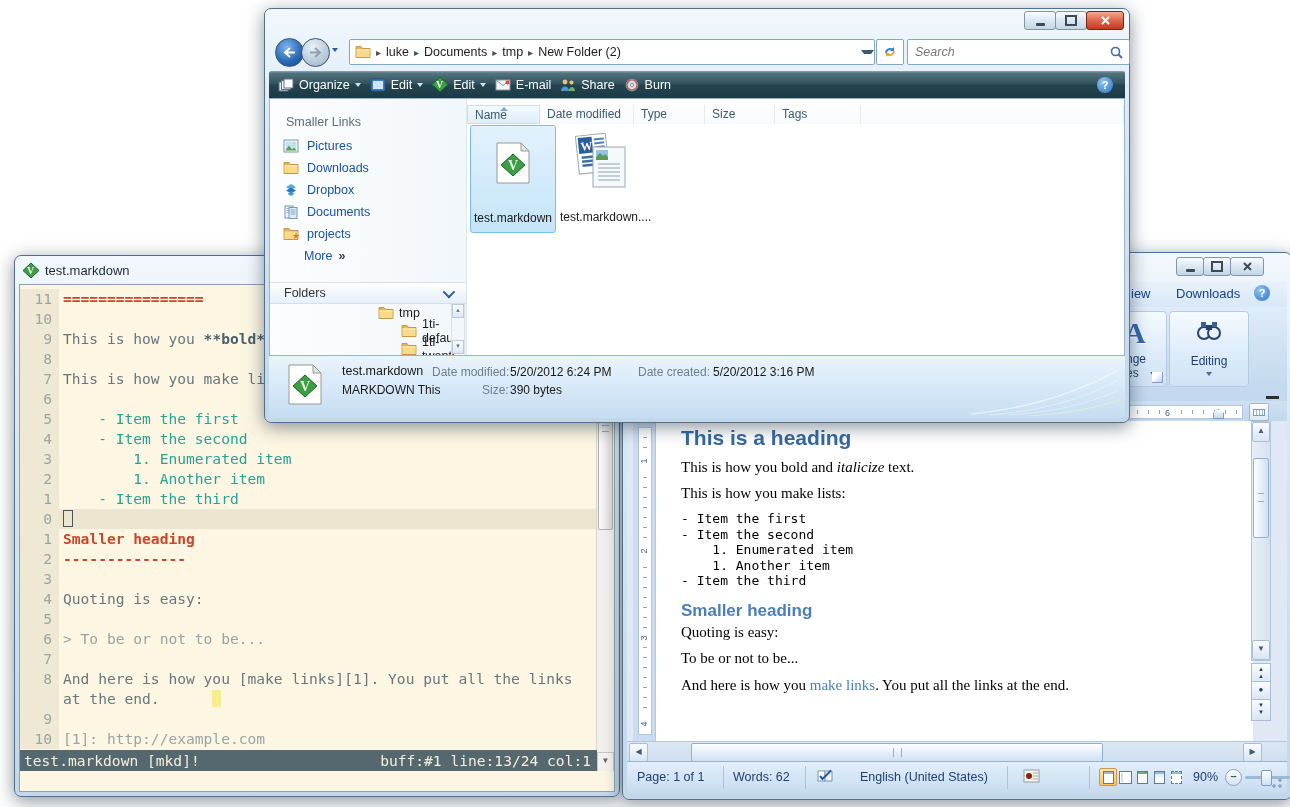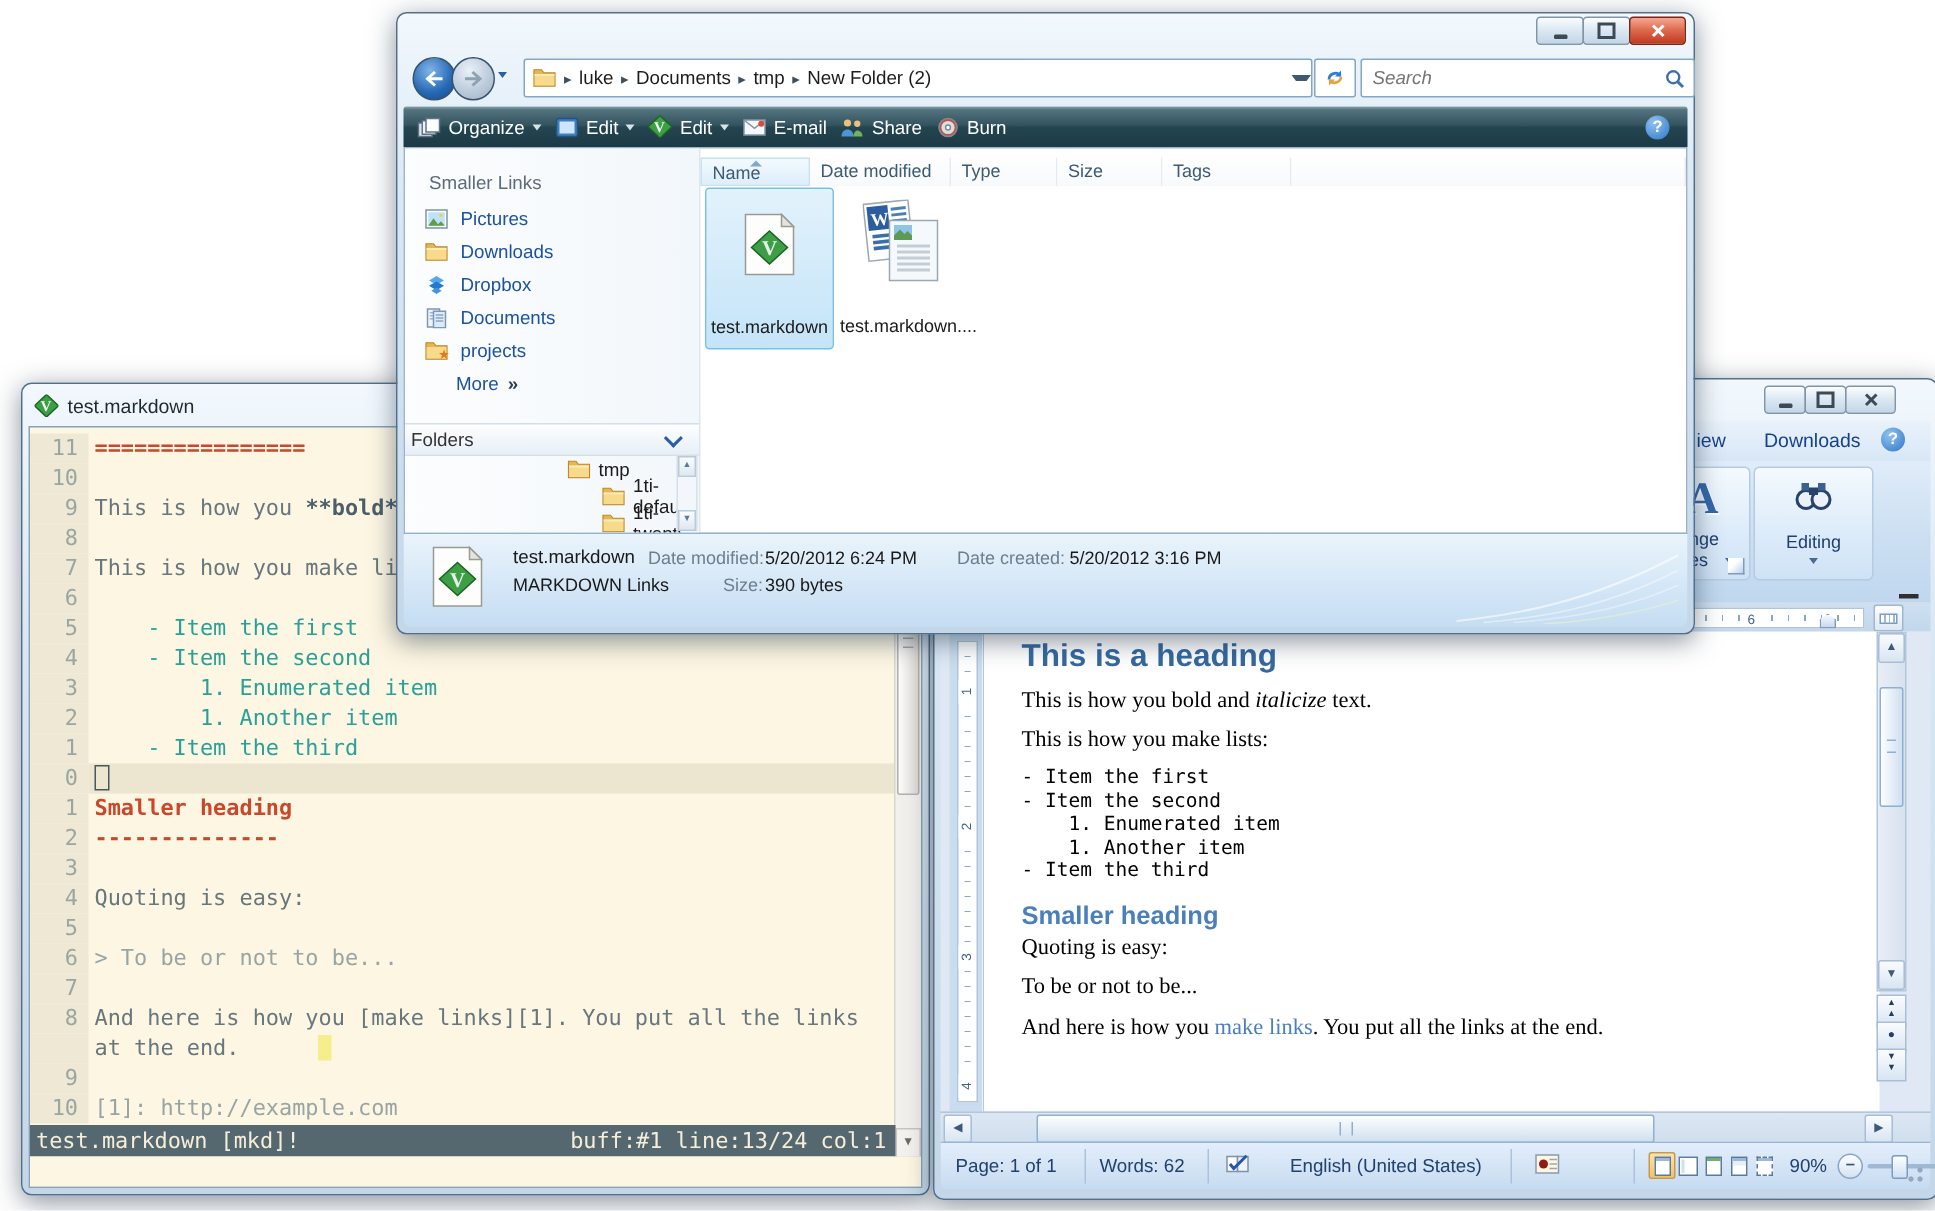--- a/index.html
+++ b/index.html
@@ -186,21 +186,21 @@
                background:linear-gradient(90deg,#fcfdfe,#f2f7fb)}
   #fav-title{position:absolute;left:16px;top:16px;font-size:12.5px;color:#5c6c7a}
   #fav-links{position:absolute;left:0;top:36px;right:0}
   .fav-item{display:flex;align-items:center;height:22px;padding-left:13px;font-size:12.5px;color:#1c52a1}
   .fav-item .icon{margin-right:8px}
   #more-link{padding-left:34px}
   #more-link .chev{color:#2c3e50;font-weight:bold;margin-left:6px}
   #folders-bar{position:absolute;left:0;right:0;top:183px;height:20px;
                background:linear-gradient(180deg,#fdfeff,#e7eff7);border-top:1px solid #d4dfe9;
                border-bottom:1px solid #d4dfe9;display:flex;align-items:center;
-               font-size:12.5px;color:#333;padding-left:4px}
+               font-size:12.5px;color:#333;padding-left:14px}
   #folders-chevron{position:absolute;right:14px;top:6px;width:7px;height:7px;border-right:2px solid #2b5fa5;
                border-bottom:2px solid #2b5fa5;transform:rotate(45deg) translateY(-2px)}
   #folder-tree{position:absolute;left:0;right:12px;top:205px;bottom:0;overflow:hidden}
   .tree-row{display:flex;align-items:center;height:18px;font-size:12.5px;color:#1c1c1c}
   .tree-row .icon{margin-right:5px}
   #tree-scroll{position:absolute;right:1px;top:204px;bottom:1px;width:12px;background:#f3f6fa;
                border:1px solid #d5dfe9}
   .mini-btn{position:absolute;left:0;right:0;height:12px;background:linear-gradient(180deg,#fbfdfe,#dde8f2);
             border:1px solid #b9cad9;color:#5c7b9a;font-size:6px;text-align:center;line-height:11px}
   #exp-filepane{flex:1;position:relative}
@@ -680,21 +680,21 @@
   <div id="exp-details">
     <span class="icon det" style="left:18px;top:8px" id="det-icon">
         <svg width="36" height="41" viewBox="0 0 36 41">
           <path d="M2 1h24l8 8v31H2z" fill="#fdfdfb" stroke="#9a9a94"></path>
           <path d="M26 1l8 8h-8z" fill="#e4e4de" stroke="#9a9a94"></path>
           <path d="M18 11 30 22 18 33 6 22z" fill="#3c9e45" stroke="#1c6424"></path>
           <text x="13" y="27" font-size="14" font-weight="bold" fill="#e9efe8" font-family="serif">V</text>
         </svg>
       </span>
     <span class="det" style="left:73px;top:8px;font-size:12.5px">test.markdown</span>
-    <span class="det" style="left:73px;top:27px">MARKDOWN Links</span>
+    <span class="det" style="left:73px;top:27px">MARKDOWN This</span>
     <span class="det det-label" style="left:163px;top:9px">Date modified:</span>
     <span class="det" style="left:241px;top:9px">5/20/2012 6:24 PM</span>
     <span class="det det-label" style="left:213px;top:27px">Size:</span>
     <span class="det" style="left:241px;top:27px">390 bytes</span>
     <span class="det det-label" style="left:369px;top:9px">Date created:</span>
     <span class="det" style="left:444px;top:9px">5/20/2012 3:16 PM</span>
     <svg id="det-swirl" width="150" height="50">
       <path d="M150 4 C 90 36, 40 44, 2 48" fill="none" stroke="#ffffff" stroke-width="1.4" opacity=".8"></path>
       <path d="M150 14 C 100 40, 55 46, 20 49" fill="none" stroke="#ffffff" stroke-width="1" opacity=".6"></path>
       <path d="M150 24 C 110 42, 70 47, 40 49" fill="none" stroke="#ffffff" stroke-width="1" opacity=".5"></path>

